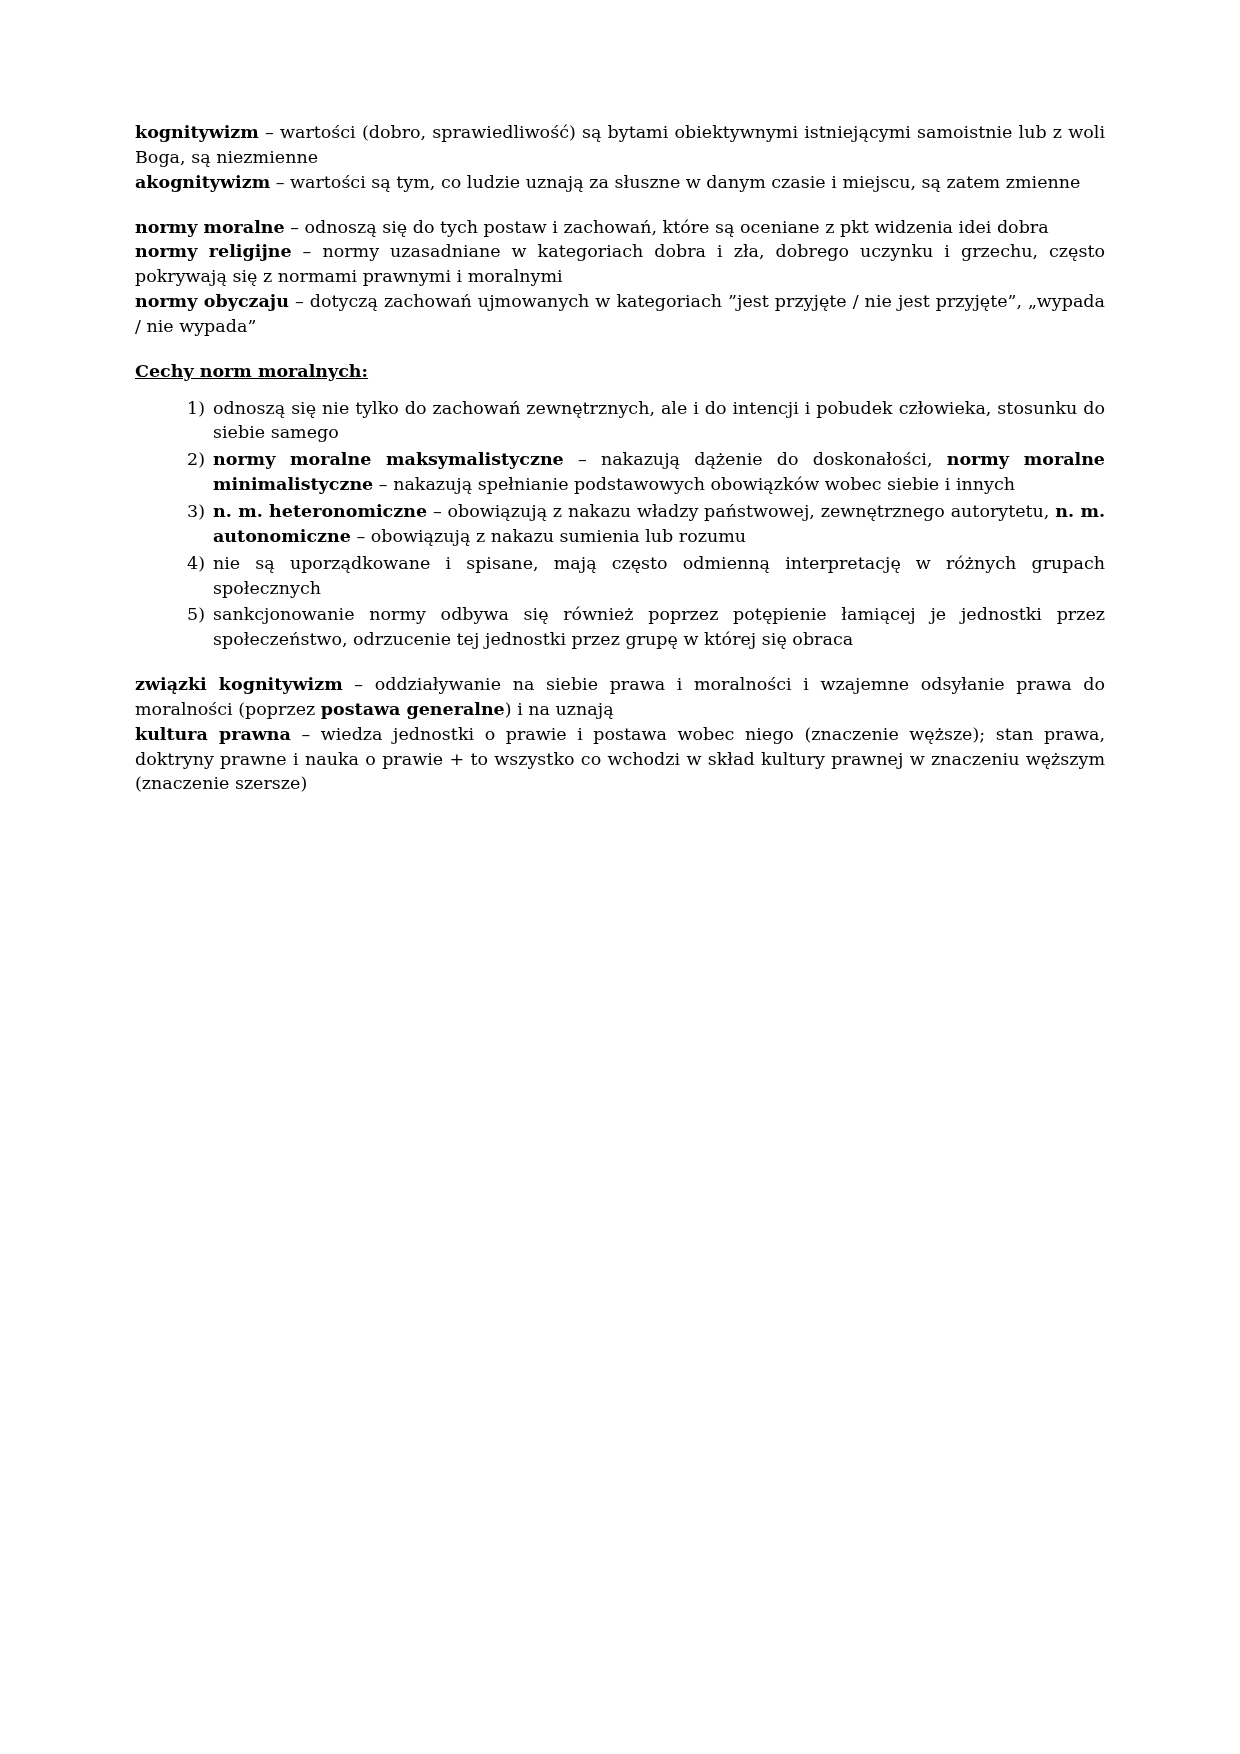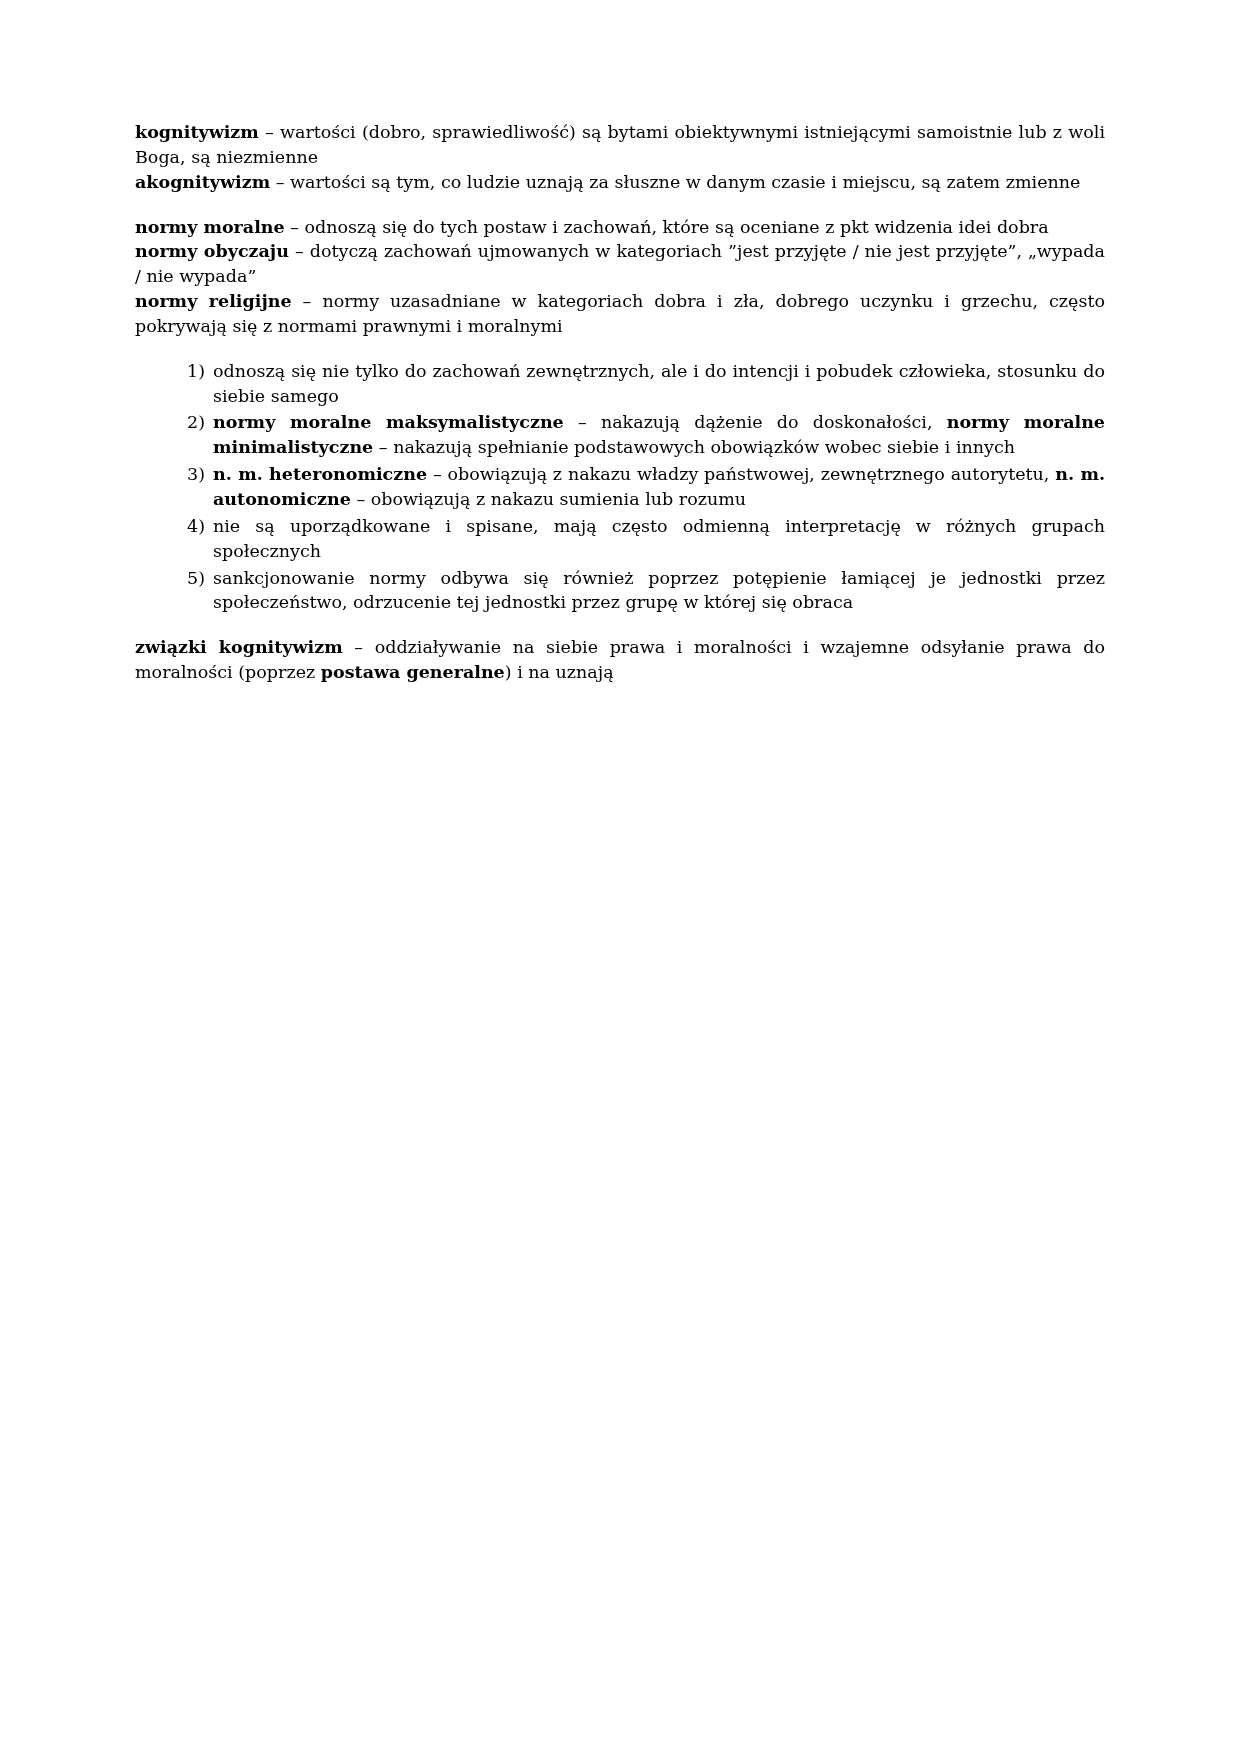--- a/index.html
+++ b/index.html
@@ -82,27 +82,30 @@
       <p class="para">
         <b>akognitywizm</b><span> – wartości są tym, co ludzie uznają za słuszne w danym czasie i miejscu, są zatem zmienne</span>
       </p>
     </div>
 
     <div class="block">
       <p class="para">
         <b>normy moralne</b><span> – odnoszą się do tych postaw i zachowań, które są oceniane z pkt widzenia idei dobra</span>
       </p>
       <p class="para">
-        <b>normy obyczaju</b><span> – dotyczą zachowań ujmowanych w kategoriach ”jest przyjęte / nie jest przyjęte”, „wypada / nie wypada”</span>
+        <b>normy religijne</b><span> – normy uzasadniane w kategoriach dobra i zła, dobrego uczynku i grzechu, często pokrywają się z normami prawnymi i moralnymi</span>
       </p>
       <p class="para">
-        <b>normy religijne</b><span> – normy uzasadniane w kategoriach dobra i zła, dobrego uczynku i grzechu, często pokrywają się z normami prawnymi i moralnymi</span>
+        <b>normy obyczaju</b><span> – dotyczą zachowań ujmowanych w kategoriach ”jest przyjęte / nie jest przyjęte”, „wypada / nie wypada”</span>
       </p>
     </div>
 
+    <p class="para heading-row">
+      <span class="heading-underline">Cechy norm moralnych:</span>
+    </p>
 
     <ol class="numlist">
       <li>
         <span>odnoszą się nie tylko do zachowań zewnętrznych, ale i do intencji i pobudek człowieka, stosunku do siebie samego</span>
       </li>
       <li>
         <b>normy moralne maksymalistyczne</b><span> – nakazują dążenie do doskonałości, </span><b>normy moralne minimalistyczne</b><span> – nakazują spełnianie podstawowych obowiązków wobec siebie i innych</span>
       </li>
       <li>
         <b>n. m. heteronomiczne</b><span> – obowiązują z nakazu władzy państwowej, zewnętrznego autorytetu, </span><b>n. m. autonomiczne</b><span> – obowiązują z nakazu sumienia lub rozumu</span>
@@ -112,16 +115,19 @@
       </li>
       <li>
         <span>sankcjonowanie normy odbywa się również poprzez potępienie łamiącej je jednostki przez społeczeństwo, odrzucenie tej jednostki przez grupę w której się obraca</span>
       </li>
     </ol>
 
     <div class="block tight">
       <p class="para">
         <b>związki kognitywizm</b><span> – oddziaływanie na siebie prawa i moralności i wzajemne odsyłanie prawa do moralności (poprzez </span><b>postawa generalne</b><span>) i na uznają</span>
       </p>
+      <p class="para">
+        <b>kultura prawna</b><span> – wiedza jednostki o prawie i postawa wobec niego (znaczenie węższe); stan prawa, doktryny prawne i nauka o prawie + to wszystko co wchodzi w skład kultury prawnej w znaczeniu węższym (znaczenie szersze)</span>
+      </p>
     </div>
 
   </div>
 </div>
 
 </body></html>

